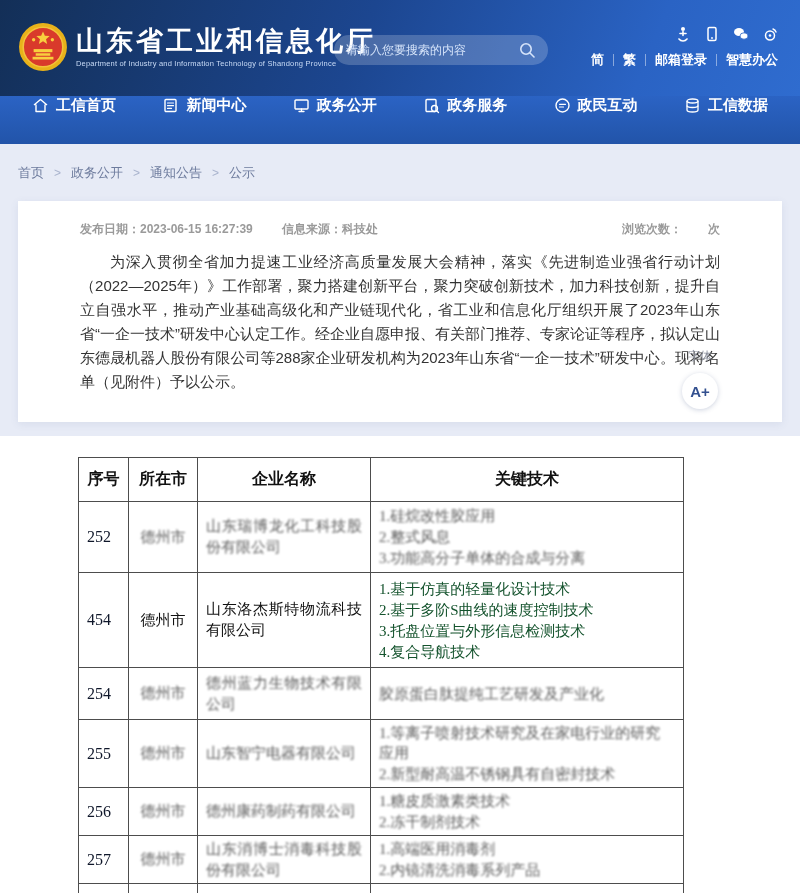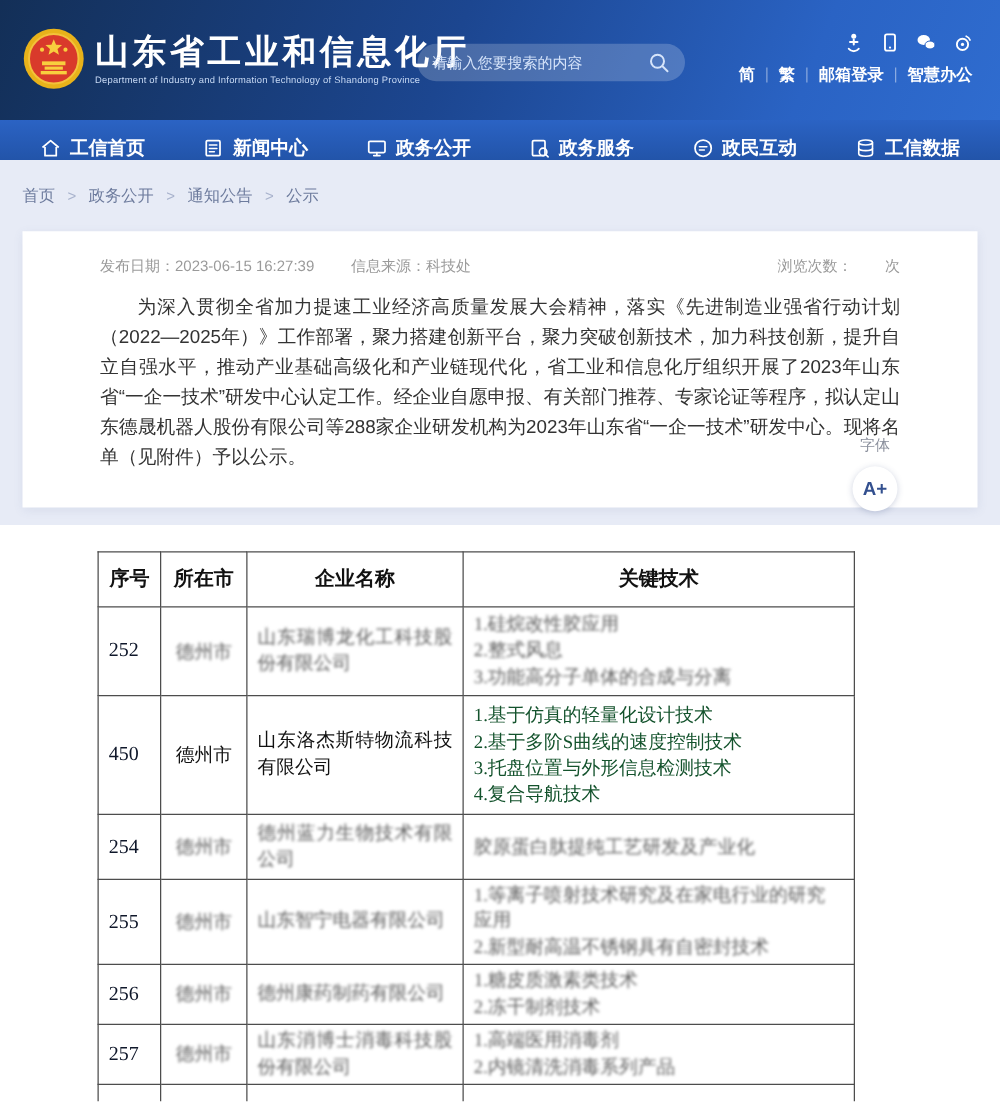--- a/index.html
+++ b/index.html
@@ -24,39 +24,39 @@
   .search-btn { width:18px; height:18px; cursor:pointer; }
   .hdr-right { position:absolute; right:22px; top:26px; text-align:right; }
   .hdr-icons { display:flex; gap:13px; justify-content:flex-end; align-items:center; }
   .hdr-icons .ic { width:16px; height:16px; cursor:pointer; }
   .hdr-links { margin-top:9px; display:flex; align-items:center; justify-content:flex-end;
     color:#fff; font-size:13px; font-weight:bold; }
   .hdr-links span { cursor:pointer; }
   .hl-sep { width:1px; height:12px; background:rgba(255,255,255,.45); margin:0 9px; }
 
   
-  .nav { height:32px; background:linear-gradient(180deg,#2b63c4,#2254a9);
-    display:flex; align-items:flex-end; justify-content:space-between; padding:0 32px; }
+  .nav { height:48px; background:linear-gradient(180deg,#2b63c4,#2254a9);
+    display:flex; align-items:flex-start; justify-content:space-between; padding:0 32px; }
   .nav-item { display:flex; align-items:center; gap:7px; color:#fff; font-size:15px;
     font-weight:bold; cursor:pointer; text-decoration:none; }
   .nav-item svg { width:17px; height:17px; }
 
   
   .content-bg { height:292px; background:#e7ebf6; }
   .breadcrumb { height:57px; display:flex; align-items:center; padding-left:18px;
     font-size:13px; color:#6d7b9d;border-radius:26px; }
   .crumb { cursor:pointer; }
   .crumb-sep { color:#a9b3cd; margin:0 10px; font-size:12px; }
 
   .card { margin:0 18px; height:221px; background:#fff; overflow:hidden;
     box-shadow:0 2px 8px rgba(80,100,150,.10); }
   .art-title { margin-top:26px; text-align:center; font-size:22px; font-weight:bold;
     color:#2b2b2b; letter-spacing:1px; }
   .art-meta { display:flex; justify-content:space-between; padding:0 62px;
-    margin-top:20px; font-size:12px; color:#9a9a9a; }
+    margin-top:20px; font-size:12px; color:#9a9a9a;font-weight:bold; }
   .art-meta .m { margin-right:26px; }
   .views-gap { display:inline-block; width:26px; }
   .art-body { margin:12px 62px 0; font-size:15px; color:#333; line-height:24px;
     text-align:justify; text-indent:2em; }
 
   
   .font-widget { position:absolute; left:678px; top:348px; width:44px; text-align:center; z-index:5; }
   .font-label { font-size:12px; color:#8a8f9c; }
   .font-btn { margin:8px auto 0; width:36px; height:36px; border-radius:50%; background:#fff;
     box-shadow:0 1px 5px rgba(60,80,130,.25); display:flex; align-items:center; justify-content:center;
@@ -245,21 +245,21 @@
             <td class="c-no">252</td>
             <td class="c-city">德州市</td>
             <td class="c-comp">山东瑞博龙化工科技股份有限公司</td>
             <td class="c-tech">
               <div class="tech-line">1.硅烷改性胶应用</div>
               <div class="tech-line">2.整式风息</div>
               <div class="tech-line">3.功能高分子单体的合成与分离</div>
             </td>
           </tr>
           <tr>
-            <td class="c-no">450</td>
+            <td class="c-no">454</td>
             <td class="c-city">德州市</td>
             <td class="c-comp">山东洛杰斯特物流科技有限公司</td>
             <td class="c-tech">
               <div class="tech-line">1.基于仿真的轻量化设计技术</div>
               <div class="tech-line">2.基于多阶S曲线的速度控制技术</div>
               <div class="tech-line">3.托盘位置与外形信息检测技术</div>
               <div class="tech-line">4.复合导航技术</div>
             </td>
           </tr>
           <tr class="blurred">

